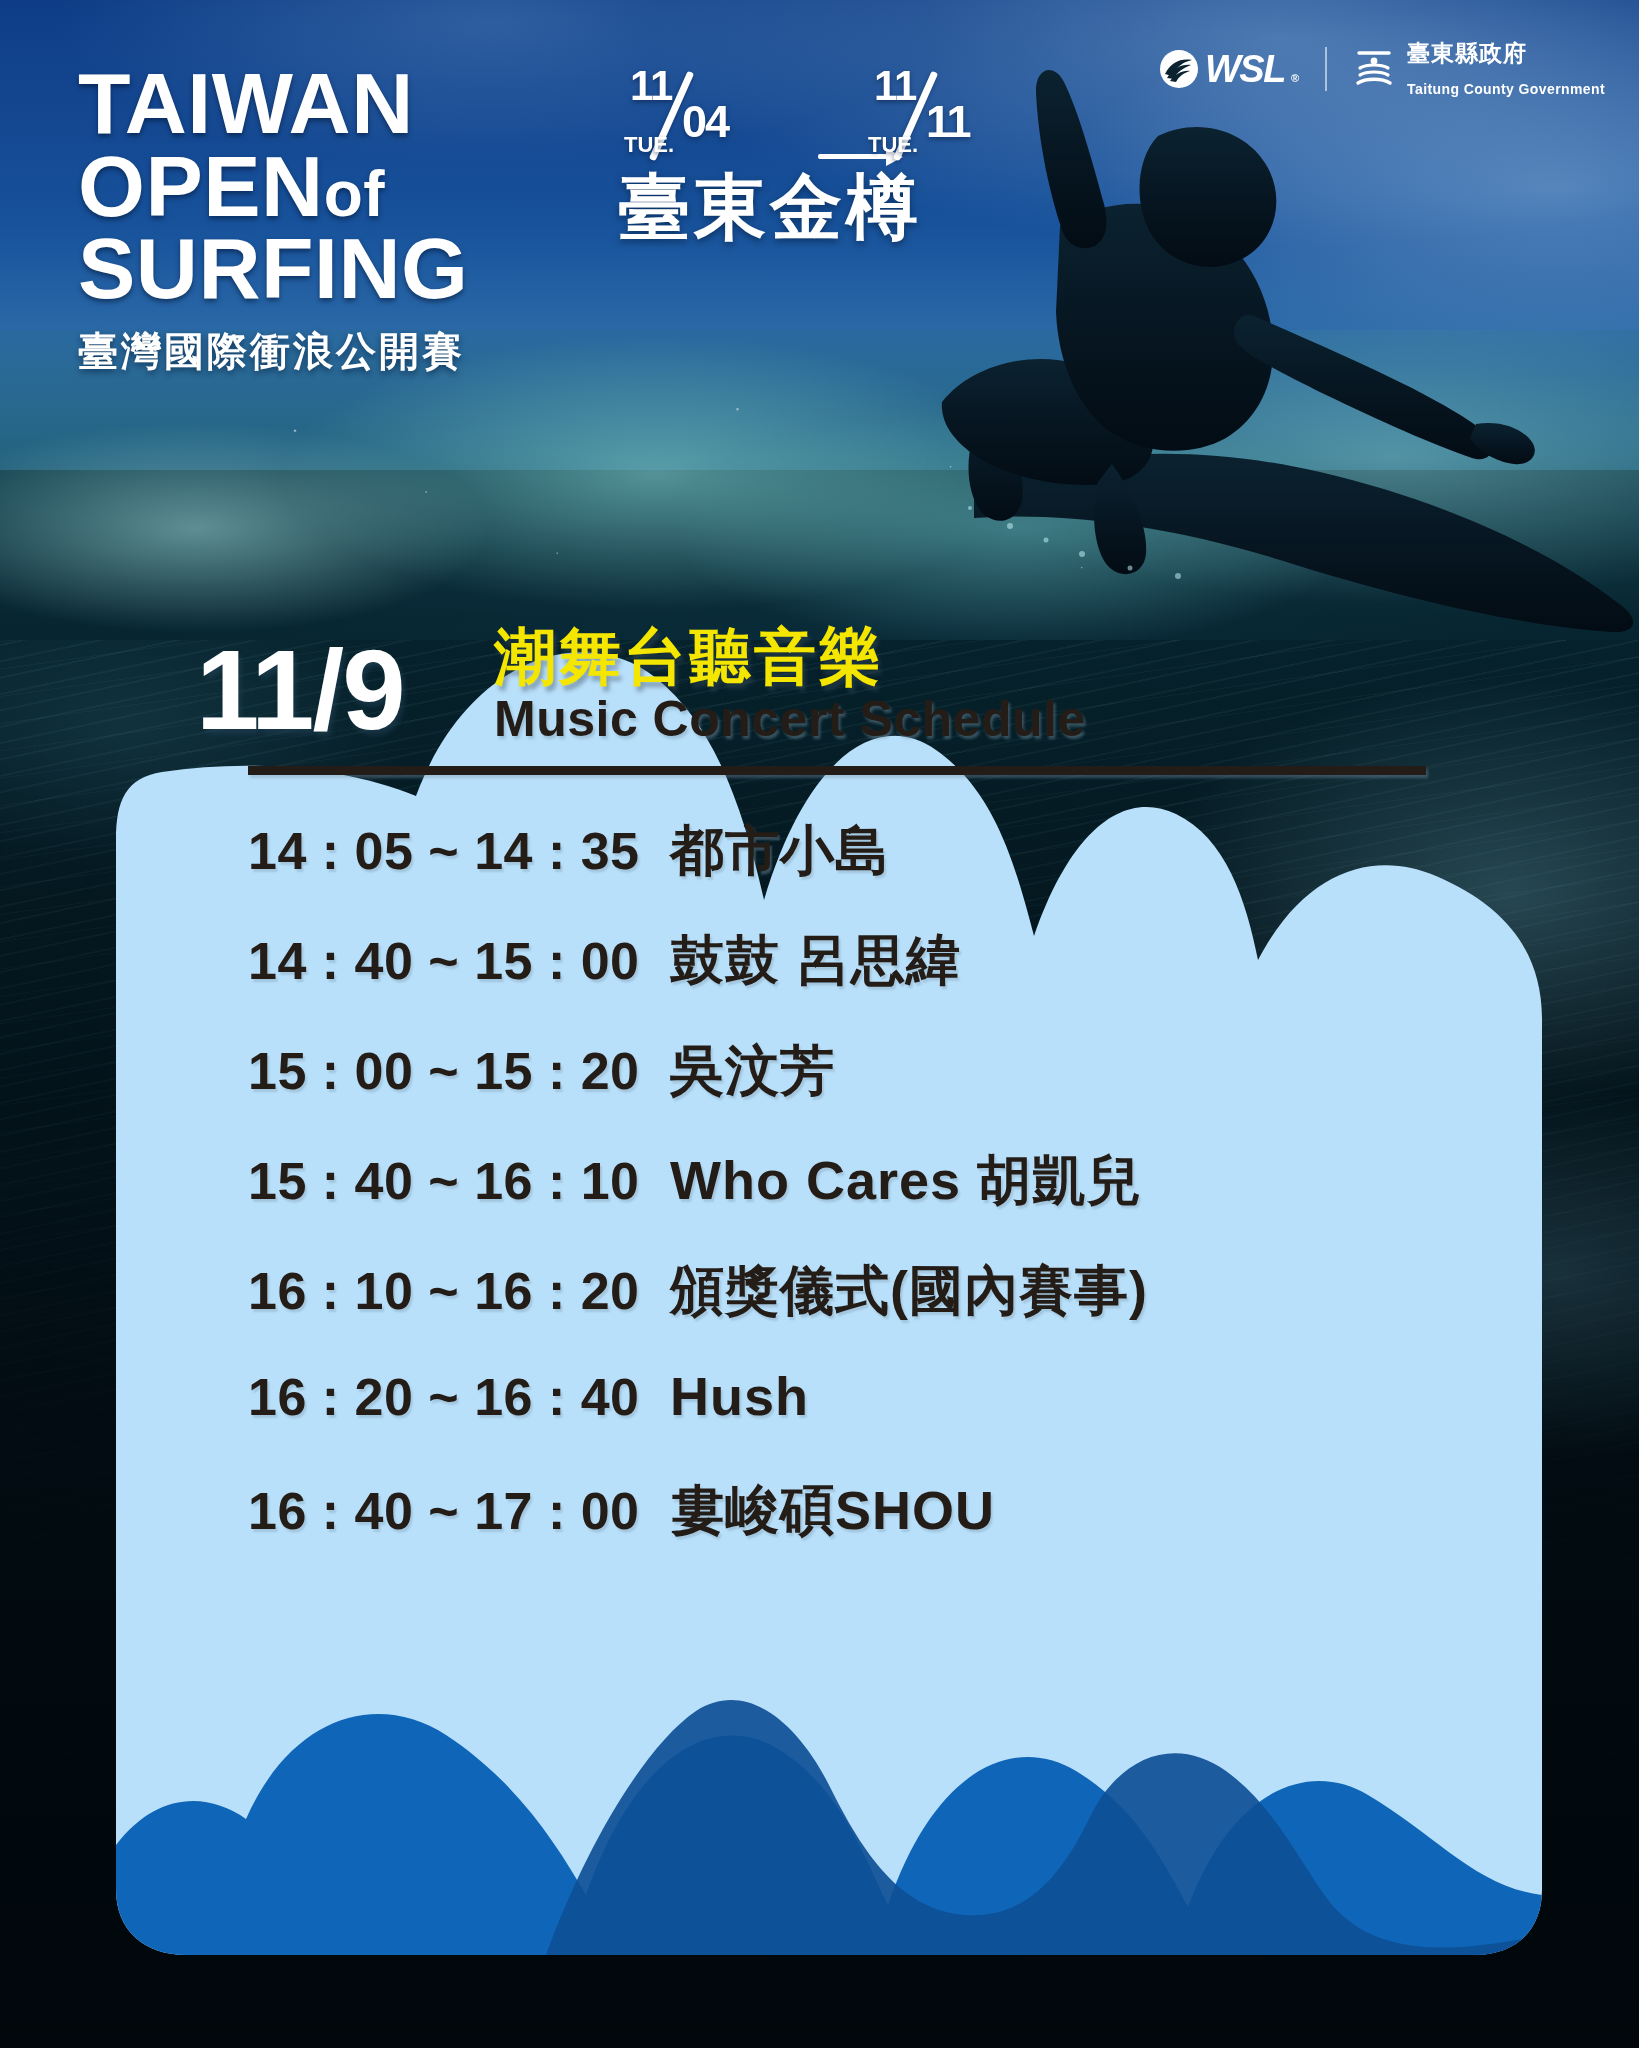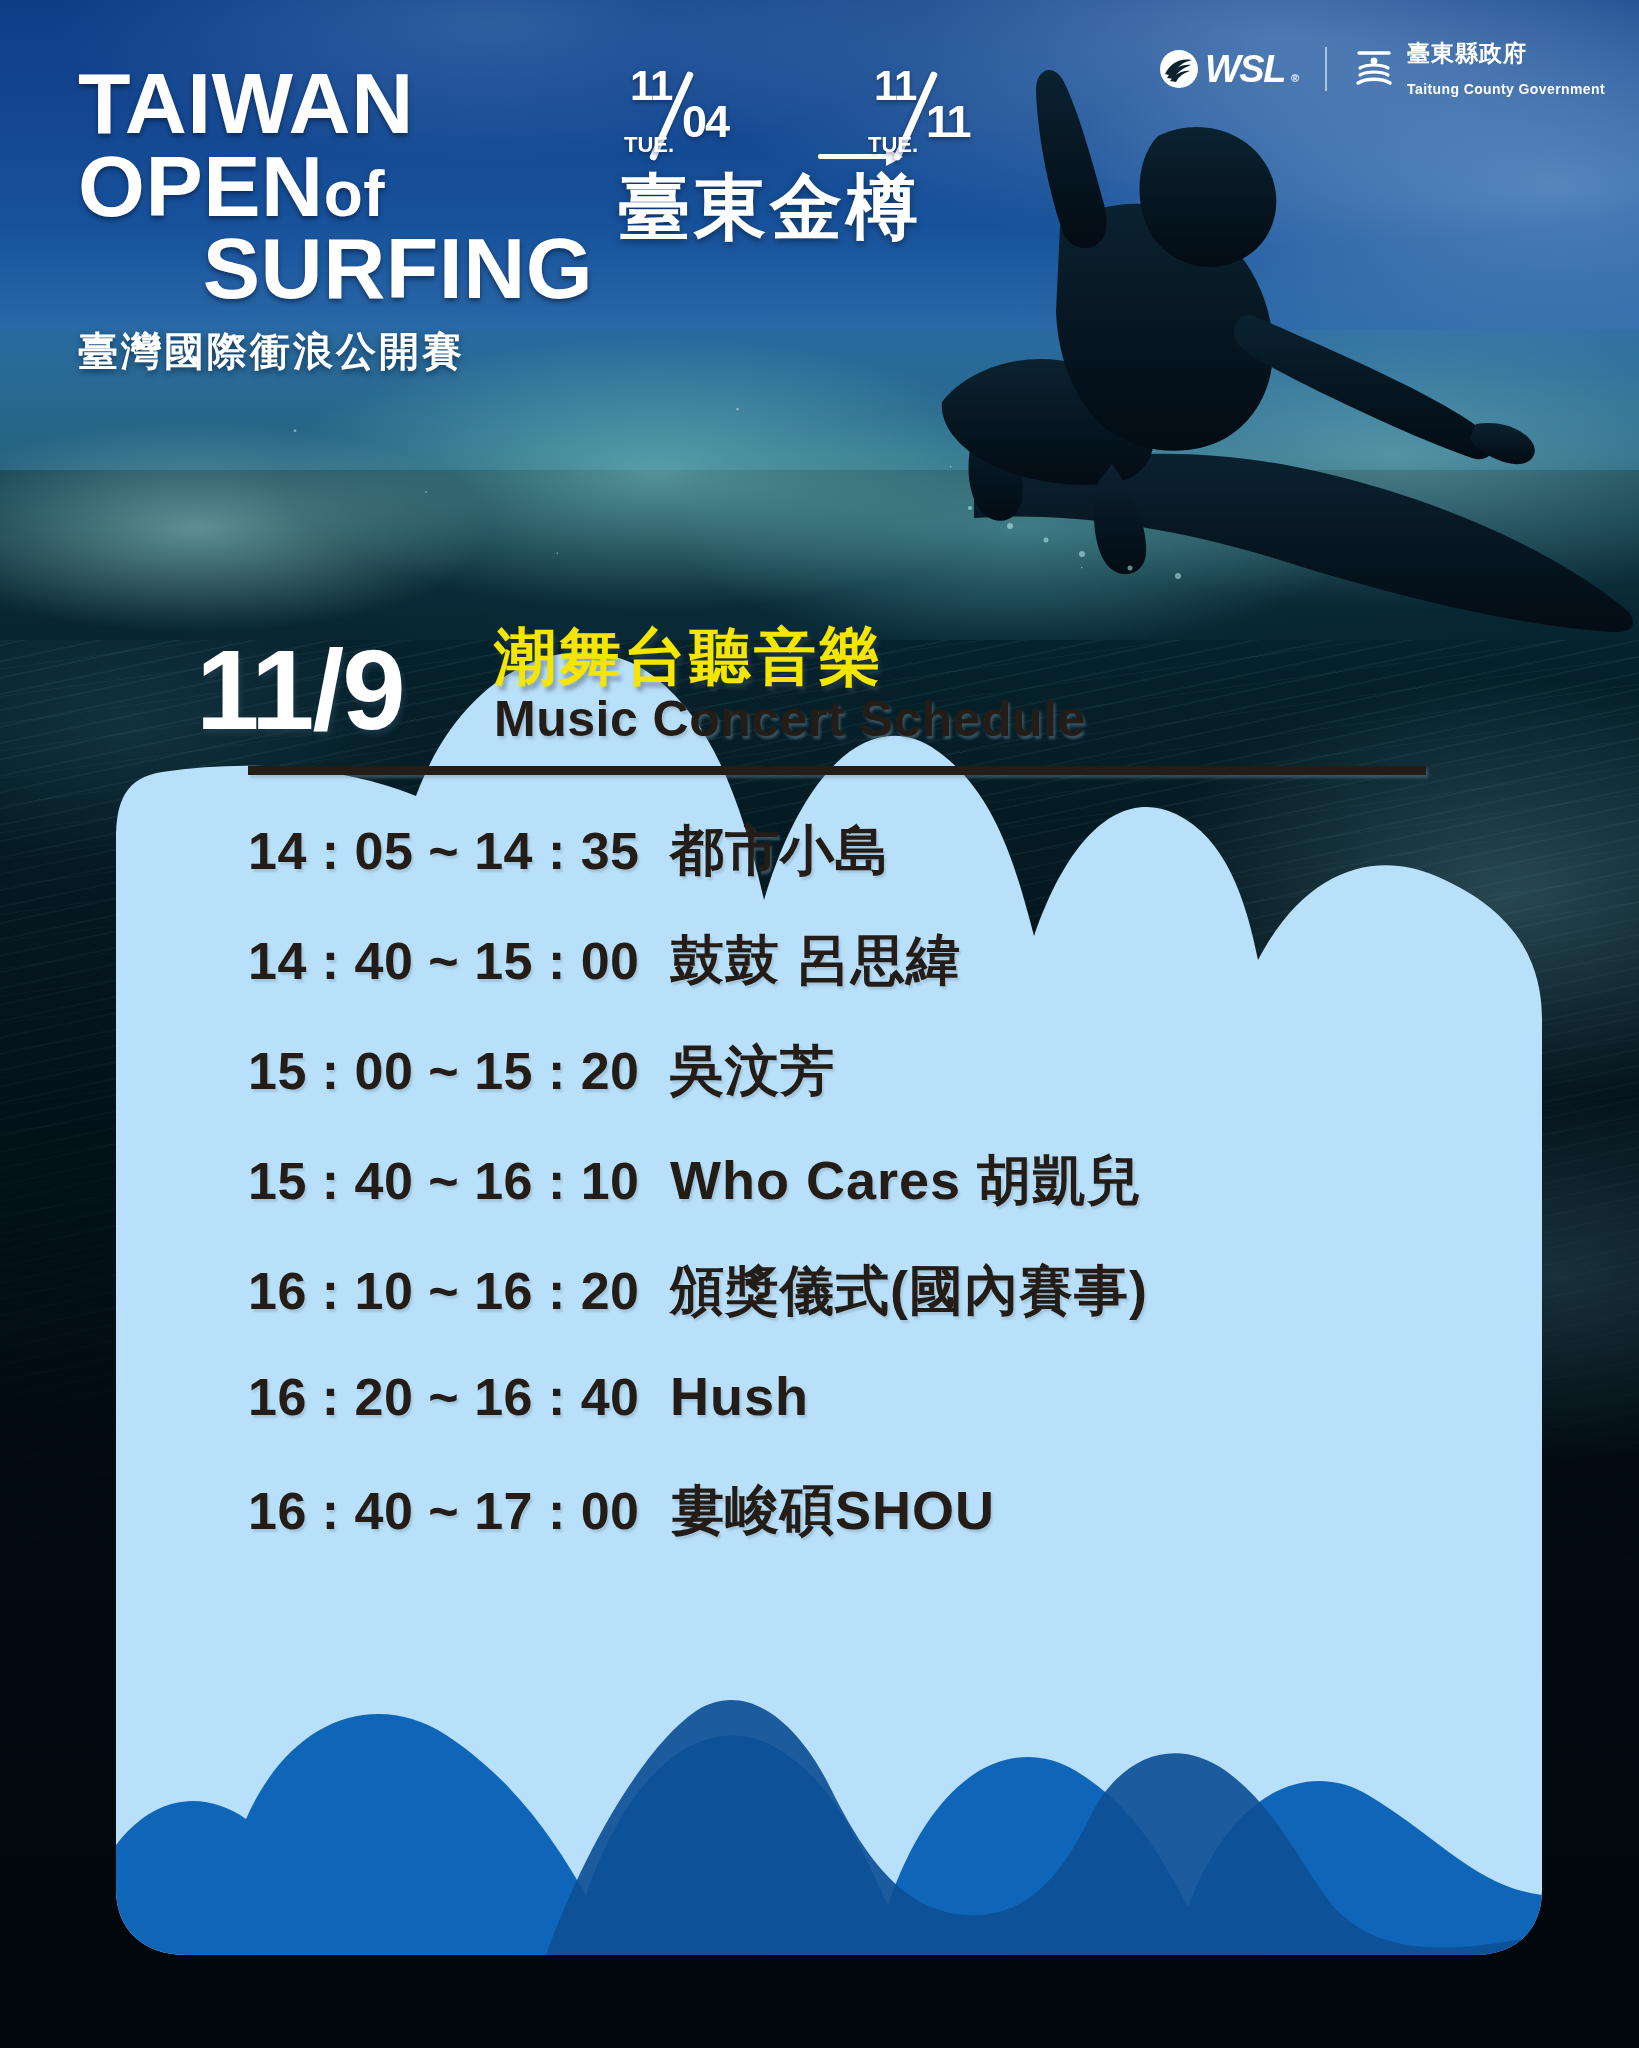--- a/index.html
+++ b/index.html
@@ -66,21 +66,21 @@
 
   
   .title-block{ position:absolute; left:78px; top:62px; width:640px; }
   .t-line{
     color:#fff; font-weight:700; letter-spacing:.5px; line-height:.96;
     text-shadow:0 3px 5px rgba(0,20,50,.55);
   }
   .t1{ font-size:86px; }
   .t2{ font-size:86px; }
   .t2 .of{ font-size:64px; font-weight:700; text-transform:lowercase; }
-  .t3{ font-size:86px;text-align:center; }
+  .t3{ font-size:86px; }
   .t-cn{
     margin-top:14px; color:#fff; font-size:40px; font-weight:700; letter-spacing:3px;
     text-shadow:0 3px 6px rgba(0,25,55,.6);
   }
 
   
   .date-block{ position:absolute; left:620px; top:62px; width:420px; height:120px; color:#fff; }
   .dgroup{ position:absolute; width:190px; height:110px; }
   .dgroup.d1{ left:0; top:0; }
   .dgroup.d2{ left:244px; top:0; }

